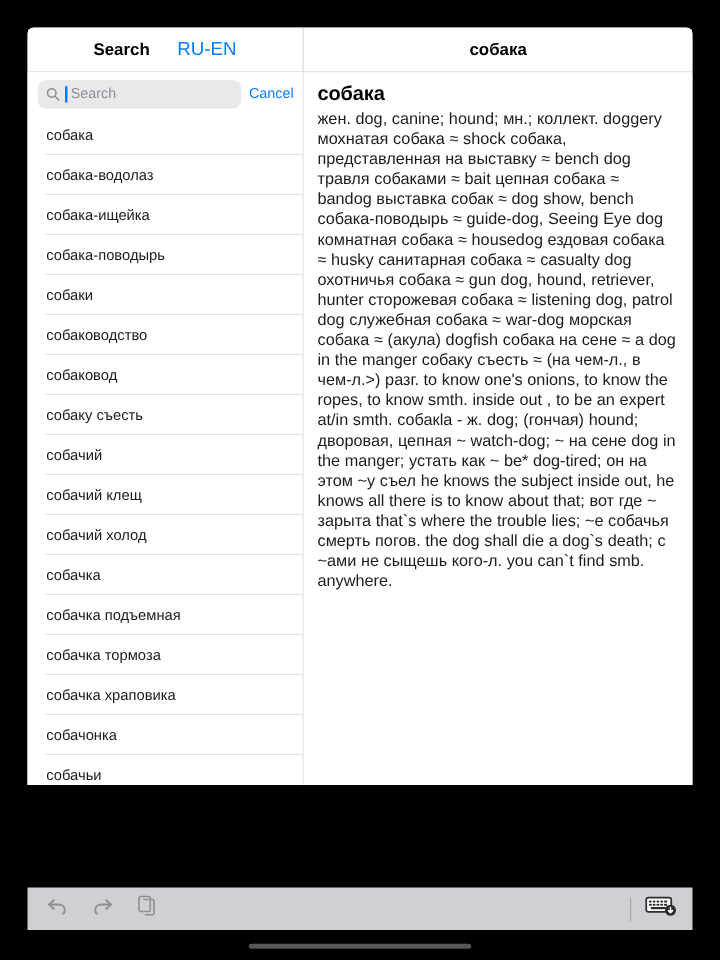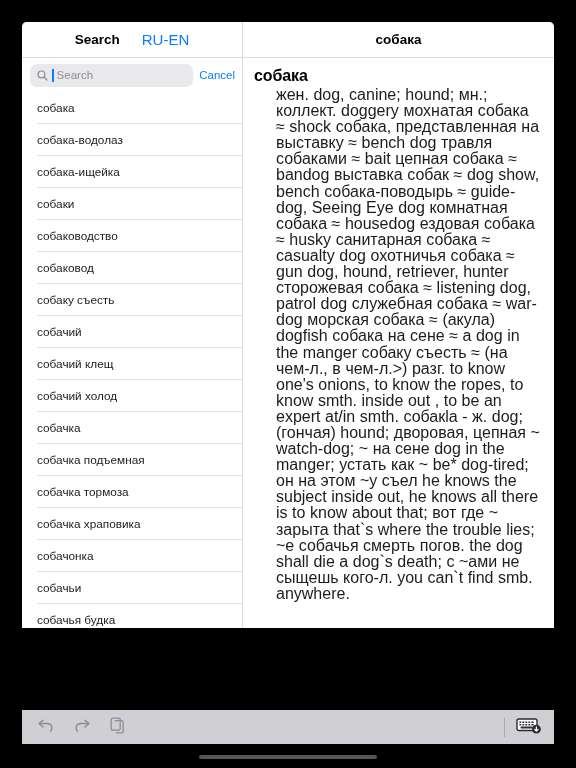--- a/index.html
+++ b/index.html
@@ -186,26 +186,25 @@
     overflow:hidden;
   }
   #def-headword {
     font-size:16px;
     font-weight:bold;
     color:#000;
     margin-bottom:2px;
     letter-spacing:-.1px;
   }
   #def-body {
-    font-size:16px;
+    font-size:13px;
     line-height:16.1px;
     color:#1c1c1e;
     text-align:left;
     word-spacing:.1px;
-    margin-left:22px;
   }
 
   
   #toolbar {
     position:absolute;
     left:22px; bottom:24px;
     width:532px; height:34px;
     background:#cfcfd4;
     display:flex;
     align-items:center;
@@ -295,20 +294,23 @@
 
         <div id="word-list">
             <div class="word-row">
               <span>собака</span>
             </div>
             <div class="word-row">
               <span>собака-водолаз</span>
             </div>
             <div class="word-row">
               <span>собака-ищейка</span>
+            </div>
+            <div class="word-row">
+              <span>собака-поводырь</span>
             </div>
             <div class="word-row">
               <span>собаки</span>
             </div>
             <div class="word-row">
               <span>собаководство</span>
             </div>
             <div class="word-row">
               <span>собаковод</span>
             </div>

